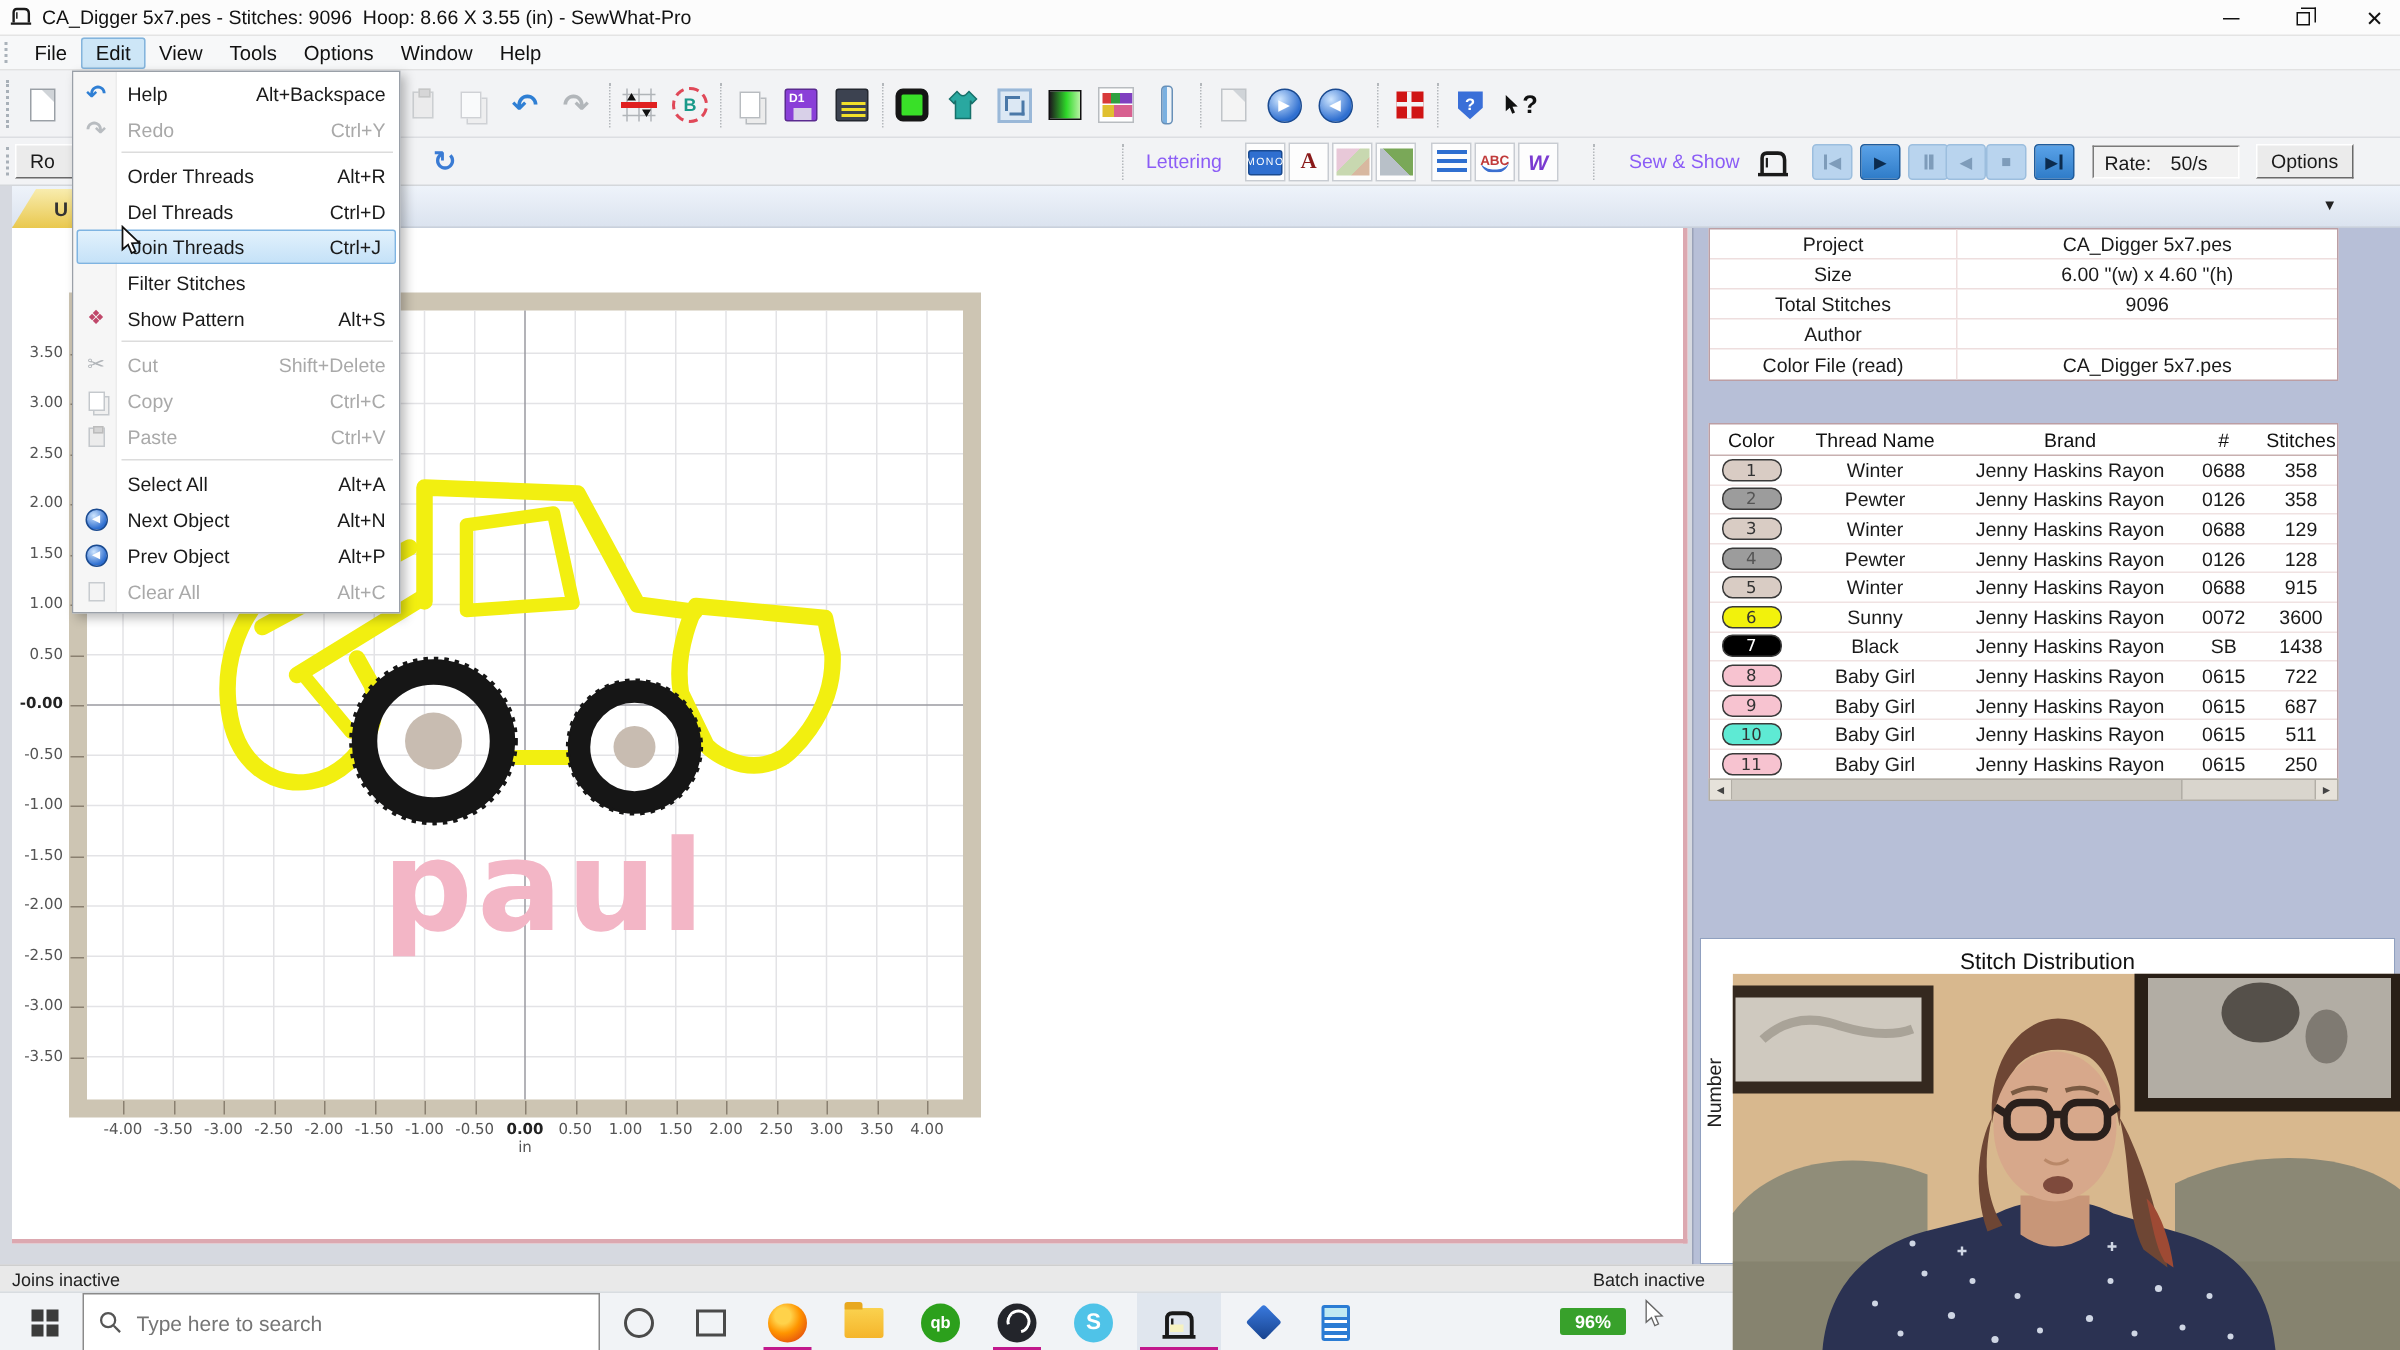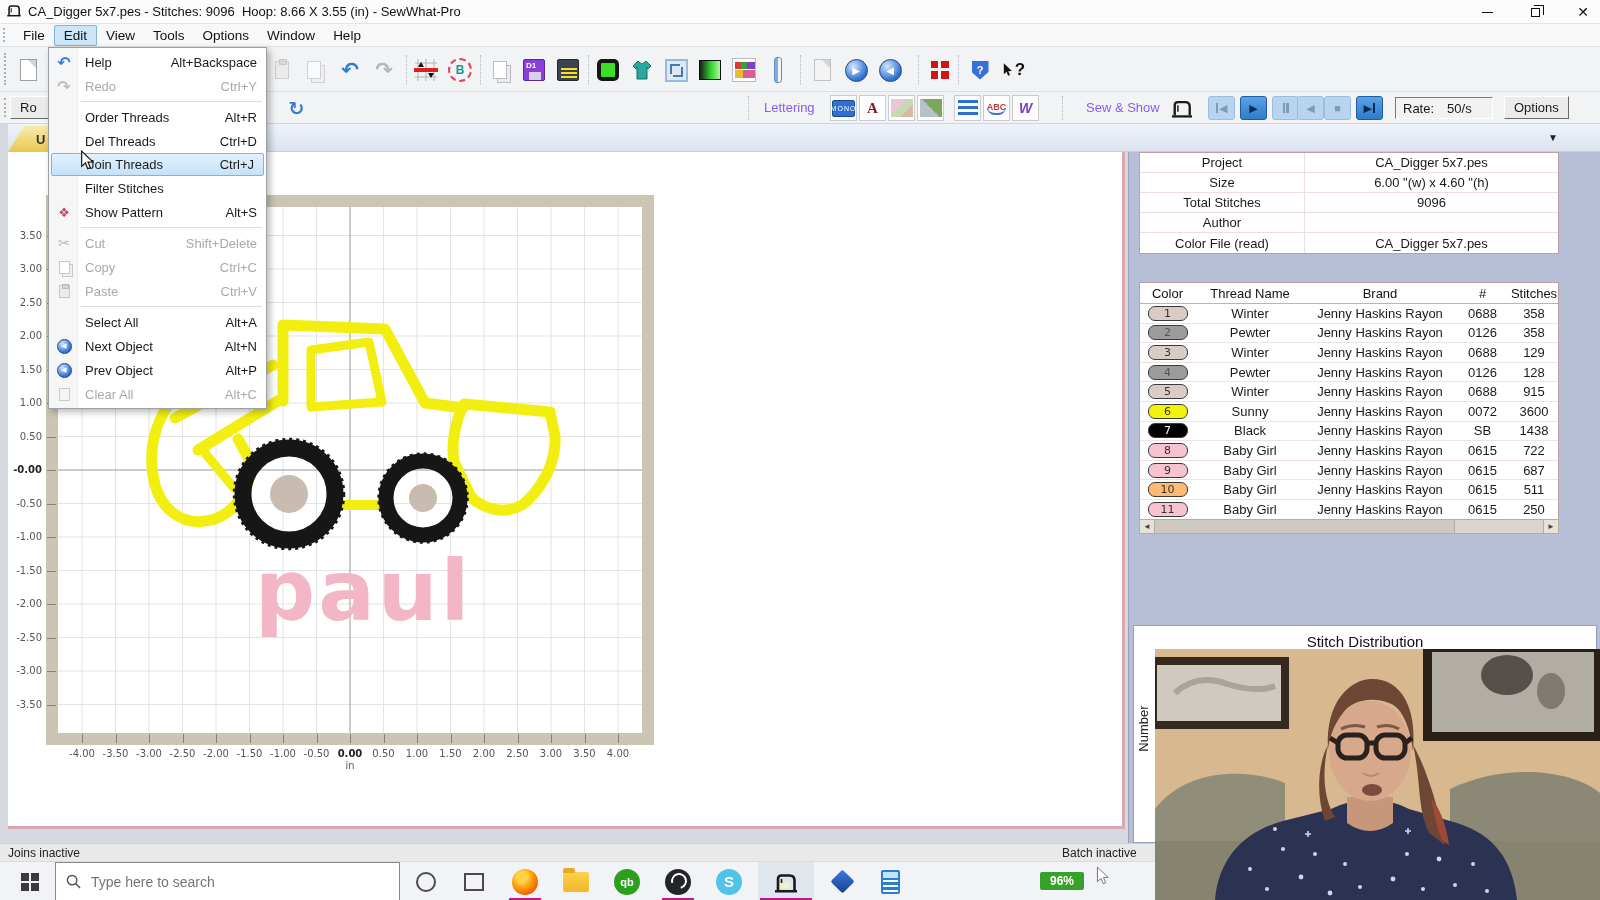--- a/index.html
+++ b/index.html
@@ -571,21 +571,21 @@
           <span class="tc c1">
             <span class="chip" style="background:#f7c3d0;color:#333333">9</span>
           </span>
           <span class="tc c2">Baby Girl</span>
           <span class="tc c3">Jenny Haskins Rayon</span>
           <span class="tc c4">0615</span>
           <span class="tc c5">687</span>
         </div>
         <div class="throw">
           <span class="tc c1">
-            <span class="chip" style="background:#fdba74;color:#333333">10</span>
+            <span class="chip" style="background:#5eead4;color:#333333">10</span>
           </span>
           <span class="tc c2">Baby Girl</span>
           <span class="tc c3">Jenny Haskins Rayon</span>
           <span class="tc c4">0615</span>
           <span class="tc c5">511</span>
         </div>
         <div class="throw">
           <span class="tc c1">
             <span class="chip" style="background:#f7c3d0;color:#333333">11</span>
           </span>

